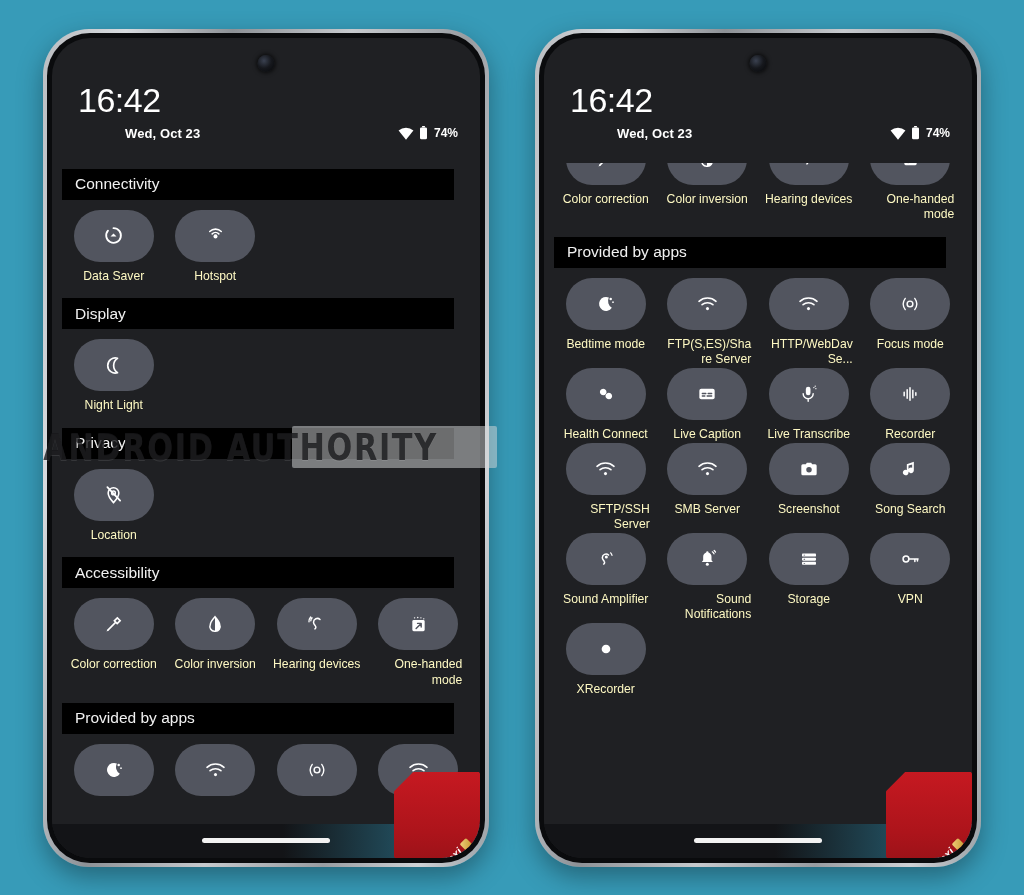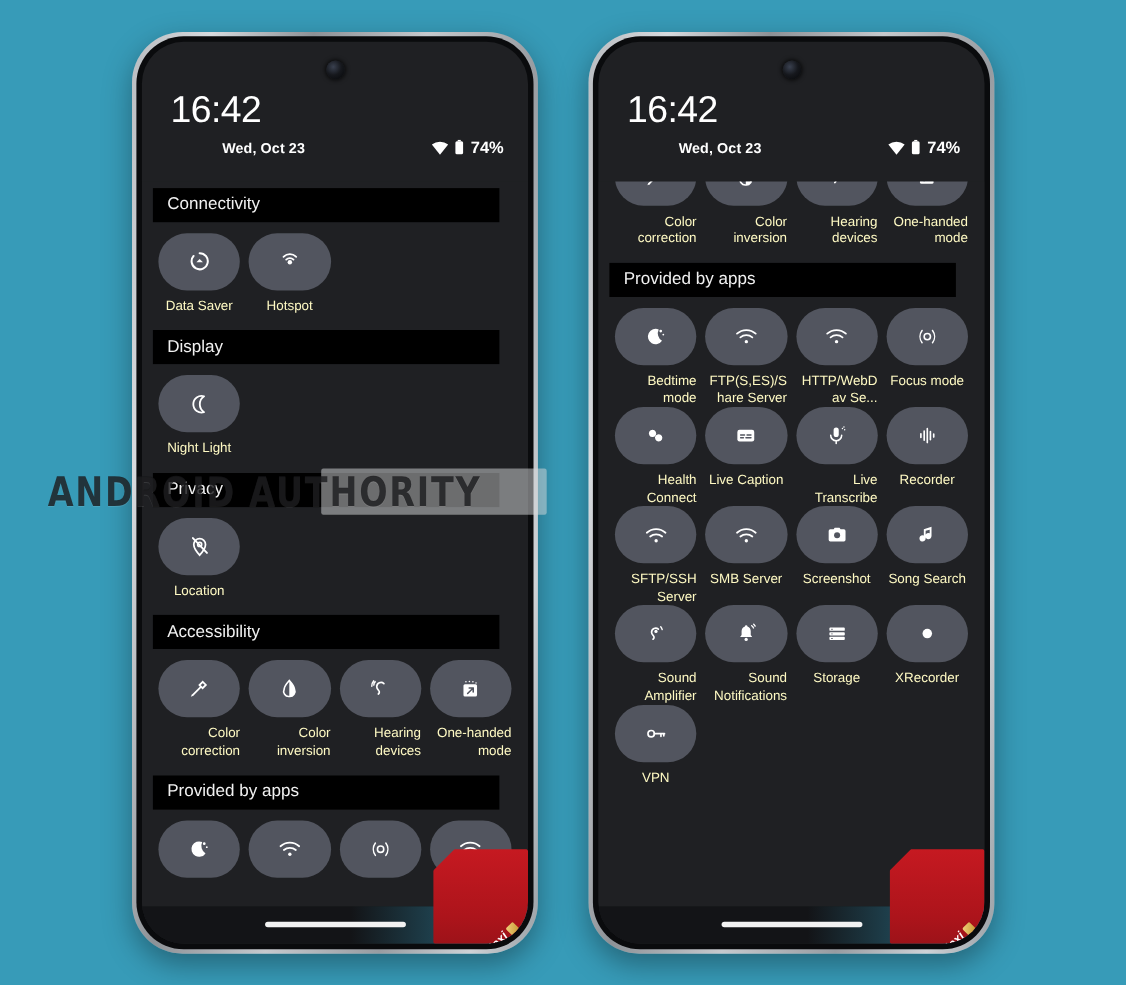--- a/index.html
+++ b/index.html
@@ -18,21 +18,21 @@
     inset: 0;
     display: flex;
     justify-content: center;
     align-items: center;
     gap: 46px;
   }
 
   
   .phone {
     position: relative;
-    width: 369px;
+    width: 446px;
     height: 838px;
     border-radius: 46px;
     background: linear-gradient(100deg,#b9bcc0 0%,#d7dade 14%,#8d9196 32%,#c6c9cd 52%,#989ca1 72%,#cfd2d6 88%,#9aa0a5 100%);
     padding: 6px;
     box-shadow: 0 10px 26px rgba(0,0,0,.34);
   }
   .phone .bezel {
     position: absolute;
     inset: 4px;
     border-radius: 43px;
@@ -87,21 +87,21 @@
     font-weight: 700;
     letter-spacing: .1px;
   }
   .statusicons {
     display: flex;
     align-items: center;
     gap: 5px;
   }
   .statusicons svg { display: block; }
   .battpct {
-    font-size: 15px;
+    font-size: 12px;
     font-weight: 700;
     margin-left: 1px;
   }
 
   
   .panel {
     flex: 1 1 auto;
     margin-top: 22px;
     background: #1f2023;
     overflow: hidden;
@@ -735,38 +735,38 @@
                         <rect x="5.4" y="16.8" width="2" height="1" rx=".5"></rect>
                       </g>
                     </svg>
                 </span>
               </div>
               <div class="tile-label">Storage</div>
             </div>
             <div class="tile">
               <div class="tile-pill">
                 <span>
-                  <svg width="20" height="20" viewBox="0 0 24 24">
-                      <circle cx="12" cy="12" r="5.2" fill="#fff"></circle>
-                    </svg>
-                </span>
-              </div>
-              <div class="tile-label">XRecorder</div>
-            </div>
-
-            <div class="tile">
-              <div class="tile-pill">
-                <span>
                   <svg width="21" height="18" viewBox="0 0 26 20">
                       <circle cx="7.4" cy="10" r="3.6" fill="none" stroke="#fff" stroke-width="1.9"></circle>
                       <path fill="none" stroke="#fff" stroke-width="1.9" stroke-linecap="round" d="M11 10h11.4M18.4 10v3M21.6 10v2.4"></path>
                     </svg>
                 </span>
               </div>
               <div class="tile-label">VPN</div>
+            </div>
+
+            <div class="tile">
+              <div class="tile-pill">
+                <span>
+                  <svg width="20" height="20" viewBox="0 0 24 24">
+                      <circle cx="12" cy="12" r="5.2" fill="#fff"></circle>
+                    </svg>
+                </span>
+              </div>
+              <div class="tile-label">XRecorder</div>
             </div>
             <div></div>
             <div></div>
             <div></div>
           </div>
 
         </div>
       </div>
 
       <div class="navbar">

